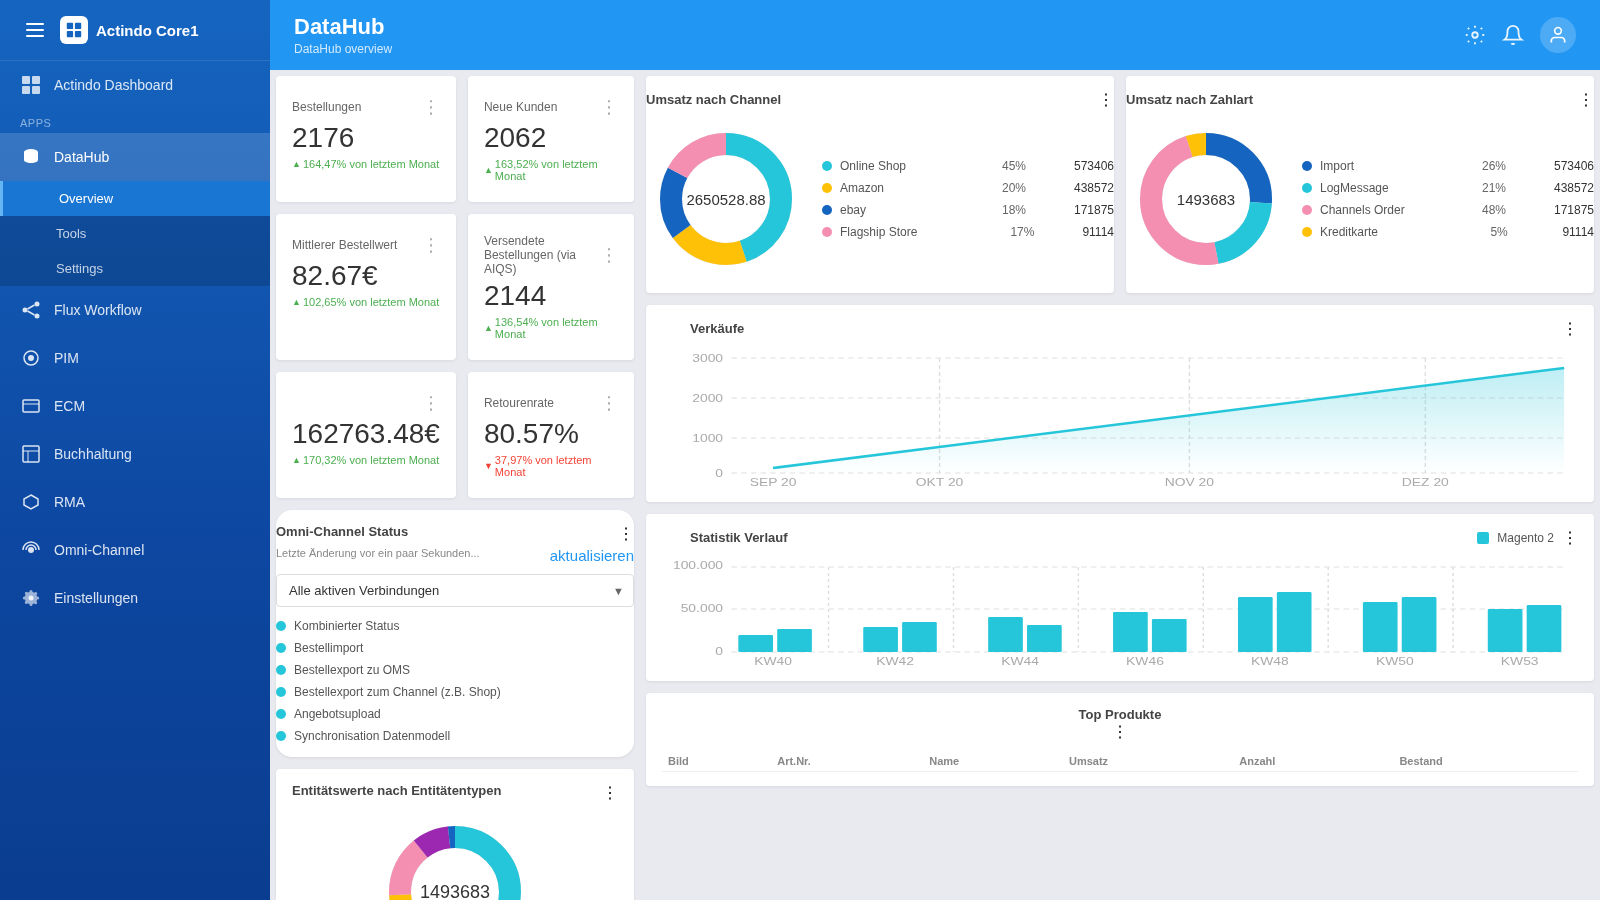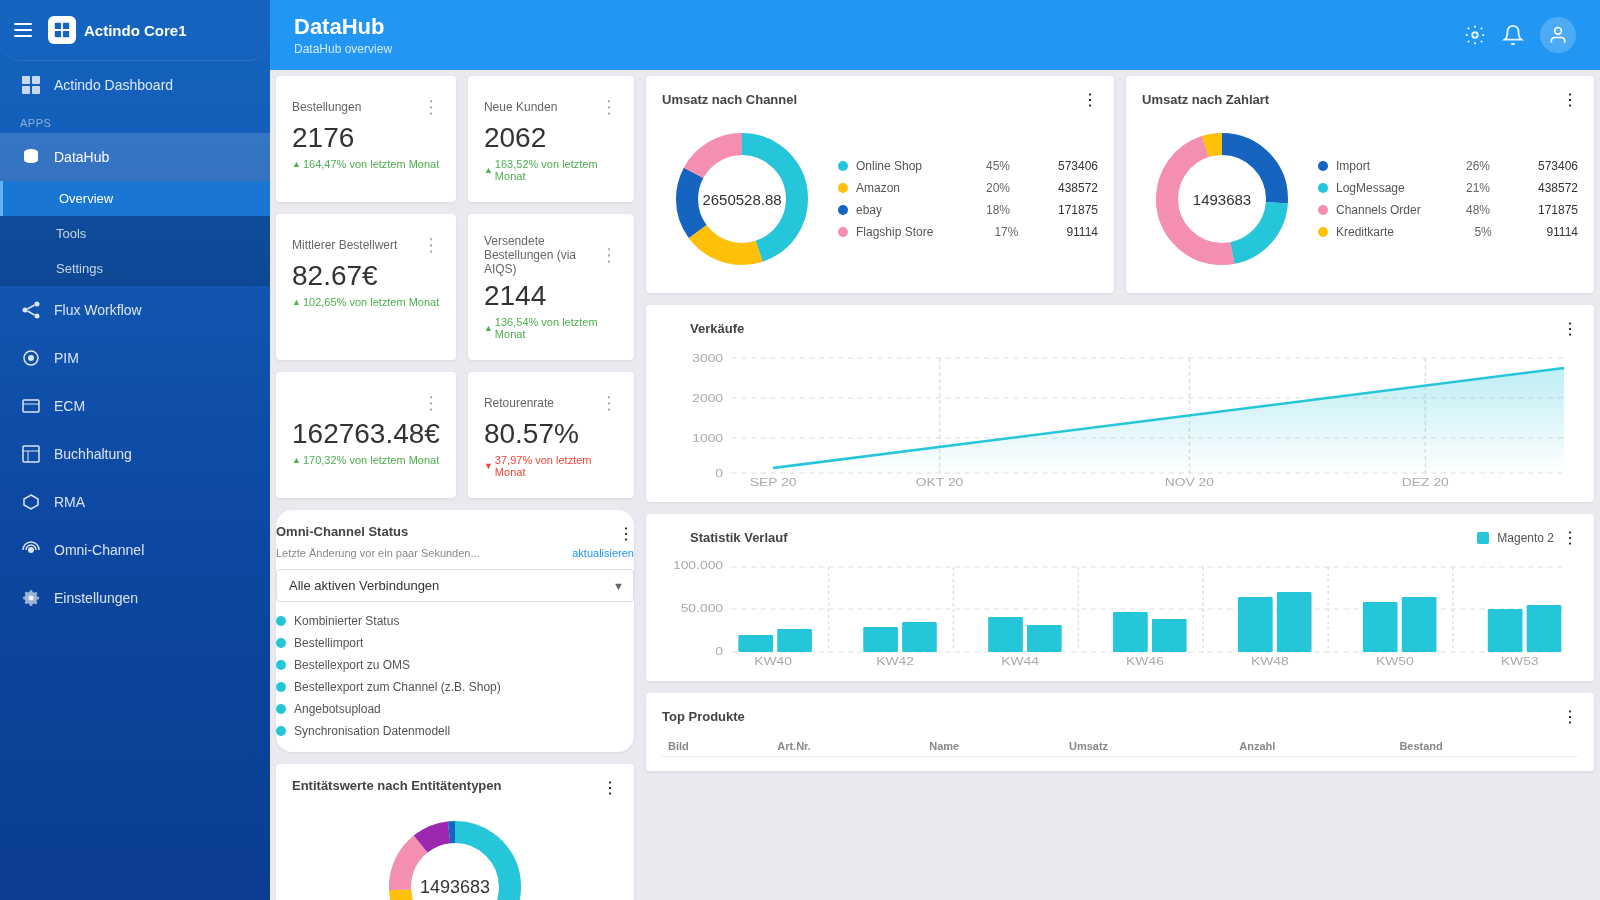--- a/index.html
+++ b/index.html
@@ -12,24 +12,23 @@
       background: linear-gradient(180deg, #1565c0 0%, #0d47a1 60%, #0a3d8f 100%);
       display: flex;
       flex-direction: column;
       color: white;
       height: 900px;
       overflow: hidden;
     }
     .sidebar-header {
       display: flex;
       align-items: center;
-      padding: 16px 14px;
+      padding: 16px 26px;
       border-bottom: 1px solid rgba(255,255,255,0.1);
       gap: 10px;
-      border-radius: 22px;
     }
     .sidebar-toggle {
       width: 24px; height: 24px;
       display: flex; flex-direction: column; justify-content: center; gap: 4px;
       cursor: pointer;
     }
     .sidebar-toggle span { width: 18px; height: 2px; background: white; border-radius: 1px; }
     .sidebar-logo {
       display: flex; align-items: center; gap: 8px;
       font-size: 15px; font-weight: 600;
@@ -117,21 +116,21 @@
     .stat-change.down::before { content: '▼'; }
 
     
     .left-panel { grid-column: 1; display: flex; flex-direction: column; }
     .right-panel { grid-column: 2; display: flex; flex-direction: column; }
 
     
     .donut-section {
       background: white;
       margin: 6px;
-      padding: 14px 16px;
+      padding: 14px 0;
       border-radius: 4px;
       box-shadow: 0 1px 3px rgba(0,0,0,0.08);
     }
     .donut-header { display: flex; justify-content: space-between; align-items: center; margin-bottom: 10px; }
     .donut-title { font-size: 13px; font-weight: 600; color: #444; }
     .donut-container { display: flex; align-items: center; gap: 16px; }
     .donut-chart { position: relative; width: 160px; height: 160px; flex-shrink: 0; }
     .donut-center-text {
       position: absolute; top: 50%; left: 50%; transform: translate(-50%, -50%);
       font-size: 15px; font-weight: 500; color: #333; text-align: center; white-space: nowrap;
@@ -148,21 +147,21 @@
       background: white;
       margin: 6px;
       padding: 14px 0;
       border-radius: 16px;
       box-shadow: 0 1px 3px rgba(0,0,0,0.08);
     }
     .omni-header { display: flex; justify-content: space-between; margin-bottom: 4px; }
     .omni-title { font-size: 13px; font-weight: 600; color: #444; }
     .omni-sub { display: flex; justify-content: space-between; margin-bottom: 10px; }
     .omni-time { font-size: 11px; color: #888; }
-    .omni-refresh { font-size: 11px; color: #2196f3; cursor: pointer; }
+    .omni-refresh { font-size: 15px; color: #2196f3; cursor: pointer; }
 
     .select-wrapper {
       position: relative; margin-bottom: 12px;
     }
     .omni-select {
       width: 100%; padding: 8px 32px 8px 12px;
       border: 1px solid #ddd; border-radius: 4px;
       font-size: 13px; color: #333; appearance: none;
       background: white; cursor: pointer;
     }
@@ -201,21 +200,21 @@
     .chart-title { font-size: 13px; font-weight: 600; color: #444; }
 
     
     .products-card {
       background: white;
       margin: 6px;
       padding: 14px 16px;
       border-radius: 4px;
       box-shadow: 0 1px 3px rgba(0,0,0,0.08);
     }
-    .products-header { display: flex; justify-content: space-between; align-items: center; margin-bottom: 10px; }
+    .products-header { display: flex; justify-content: space-between; align-items: center; margin-bottom: 10px; flex-direction: column; }
     .products-title { font-size: 13px; font-weight: 600; color: #444; }
     .products-table { width: 100%; border-collapse: collapse; }
     .products-table th { font-size: 11px; color: #888; text-align: left; padding: 4px 6px; border-bottom: 1px solid #eee; }
 
     
     .right-top { display: grid; grid-template-columns: 1fr 1fr; }
 
     
     .content::-webkit-scrollbar { width: 6px; }
     .content::-webkit-scrollbar-track { background: #e8eaf0; }

